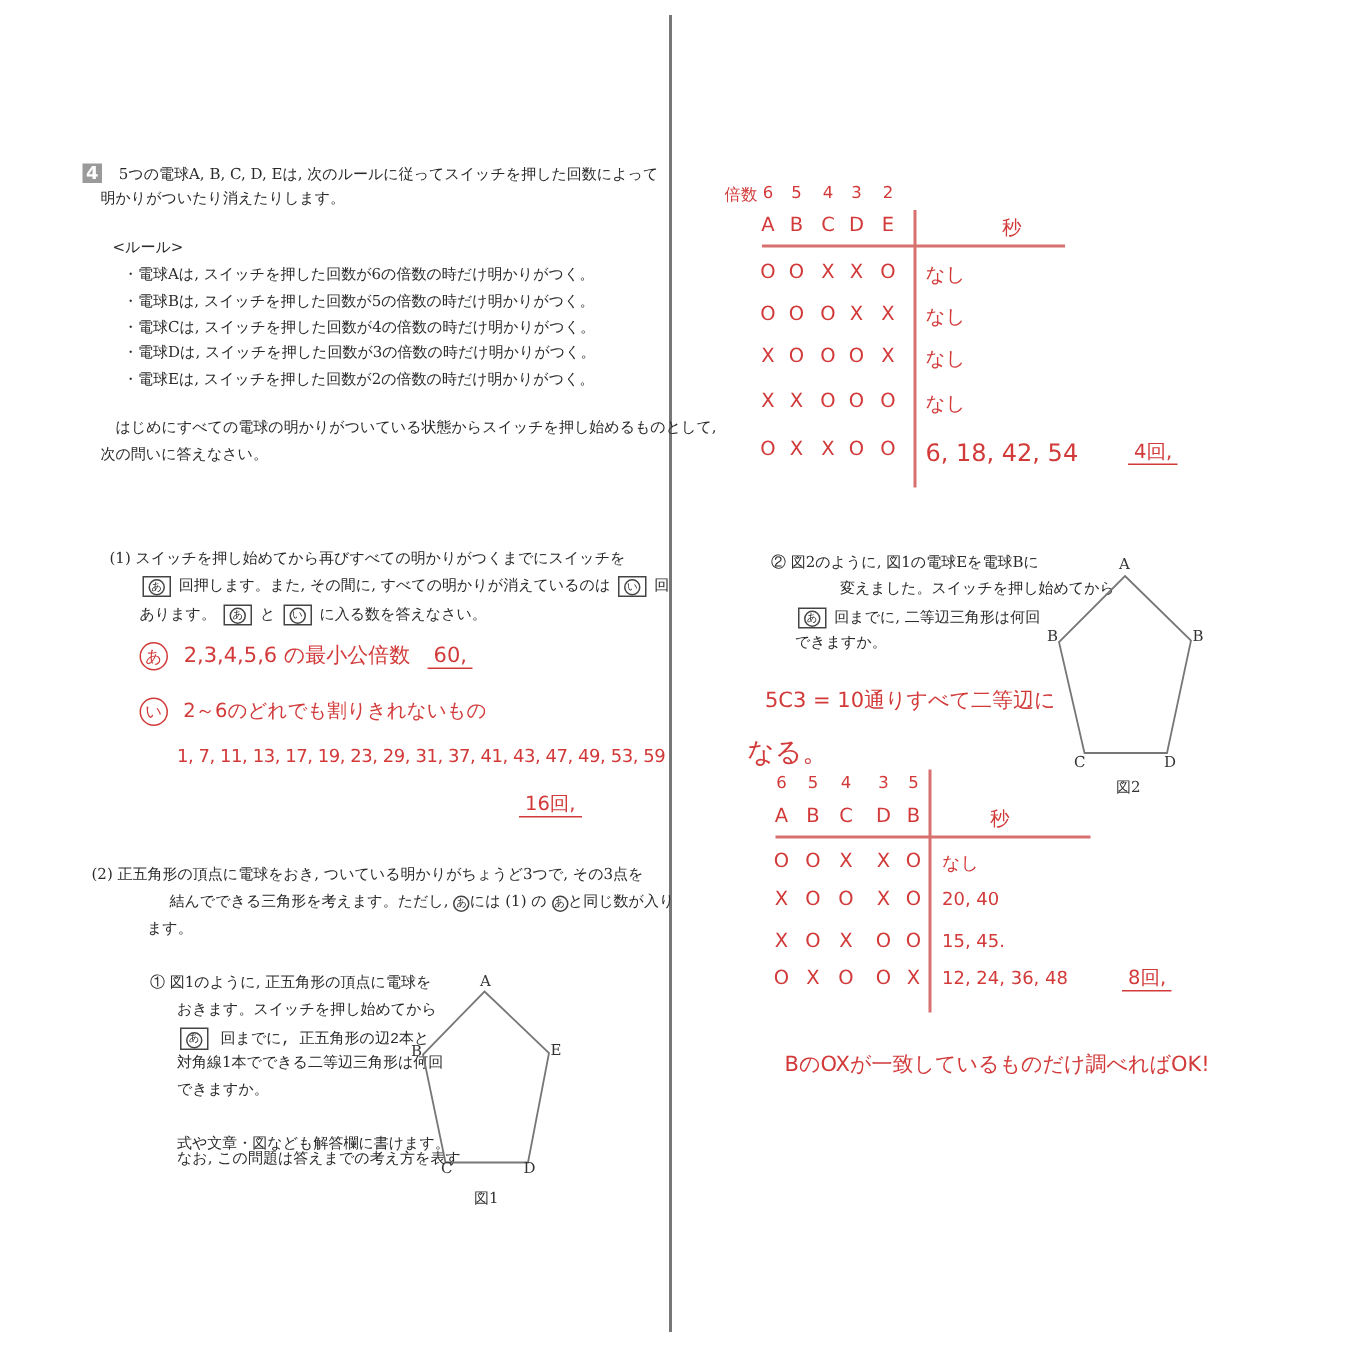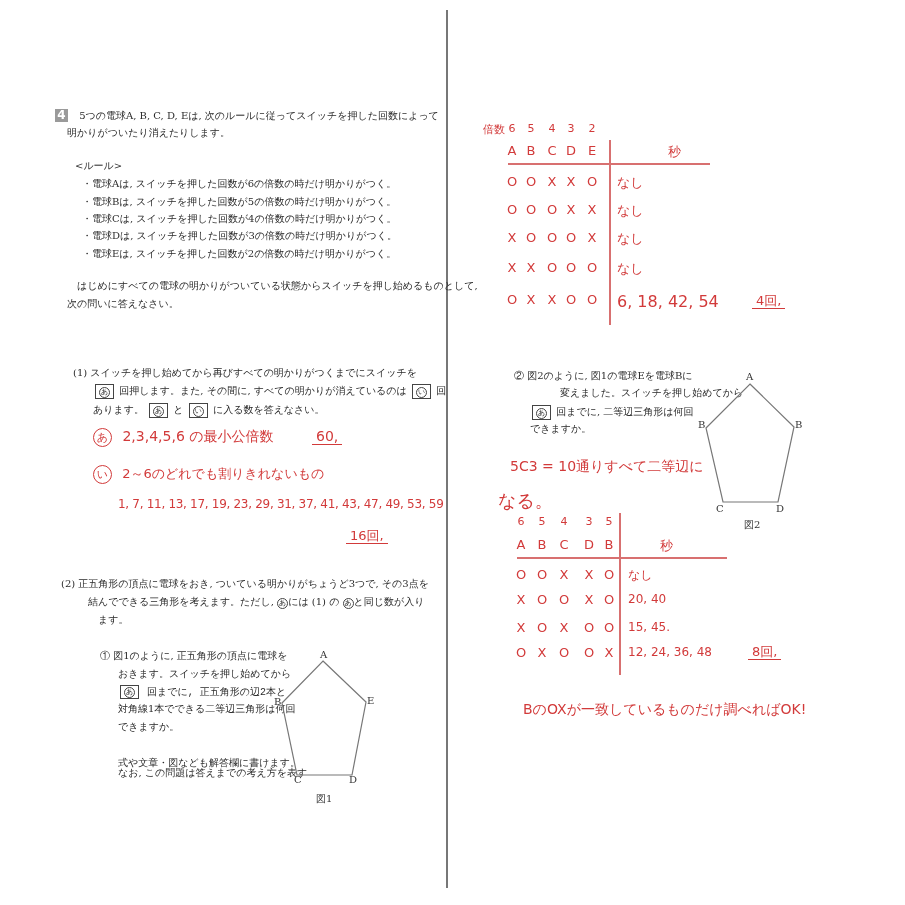--- a/index.html
+++ b/index.html
@@ -67,33 +67,33 @@
   <span>あります。</span>
   <span class="box"><span class="circ">あ</span></span>
   <span>と</span>
   <span class="box"><span class="circ">い</span></span>
   <span>に入る数を答えなさい。</span>
 </div>
 
 <div class="abs hw" style="left:93px; top:428px; font-size:14px;">
   <span class="hcirc">あ</span>
   <span>2,3,4,5,6 の最小公倍数</span>
-  <span class="ul" style="margin-left:34px;">60,</span>
+  <span class="ul" style="margin-left:7px;">60,</span>
 </div>
 <div class="abs hw" style="left:93px; top:465px; font-size:13px;">
   <span class="hcirc">い</span>
   <span>2～6のどれでも割りきれないもの</span>
 </div>
 <div class="abs hw" style="left:118px; top:497px; font-size:12px; letter-spacing:-0.3px;">1, 7, 11, 13, 17, 19, 23, 29, 31, 37, 41, 43, 47, 49, 53, 59</div>
 <div class="abs hw" style="left:346px; top:527px; font-size:13px;">
   <span class="ul">16回,</span>
 </div>
 
 <div class="abs pt" style="left:61px; top:578px;">(2) 正五角形の頂点に電球をおき, ついている明かりがちょうど3つで, その3点を</div>
-<div class="abs pt" style="left:88px; top:596px;">
+<div class="abs pt" style="left:113px; top:596px;">
   <span>結んでできる三角形を考えます。ただし,</span>
   <span class="circ">あ</span><span>には (1) の</span>
   <span class="circ">あ</span><span>と同じ数が入り</span>
 </div>
 <div class="abs pt" style="left:98px; top:614px;">ます。</div>
 
 <div class="abs pt" style="left:100px; top:650px;">① 図1のように, 正五角形の頂点に電球を</div>
 <div class="abs pt" style="left:118px; top:668px;">おきます。スイッチを押し始めてから</div>
 <div class="abs pt" style="left:118px; top:685px;font-family:Liberation Mono, monospace;">
   <span class="box"><span class="circ">あ</span></span>

